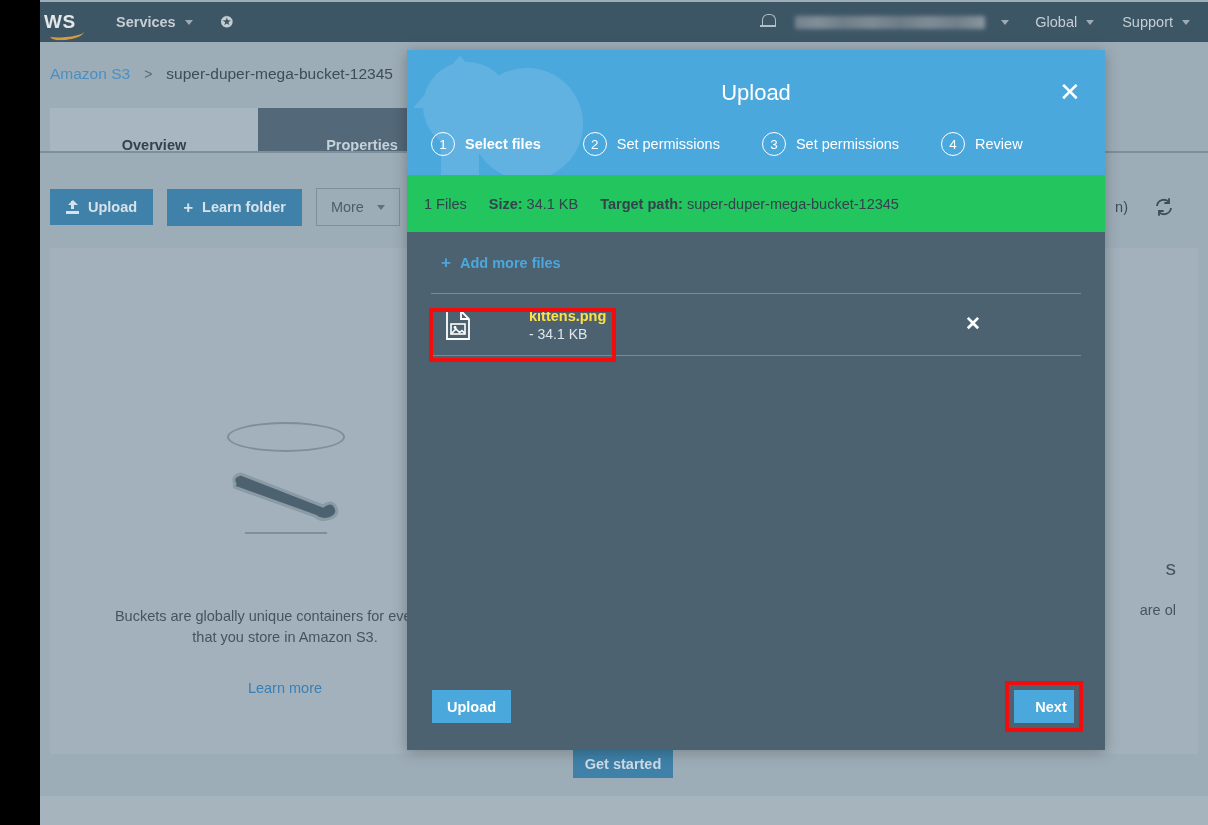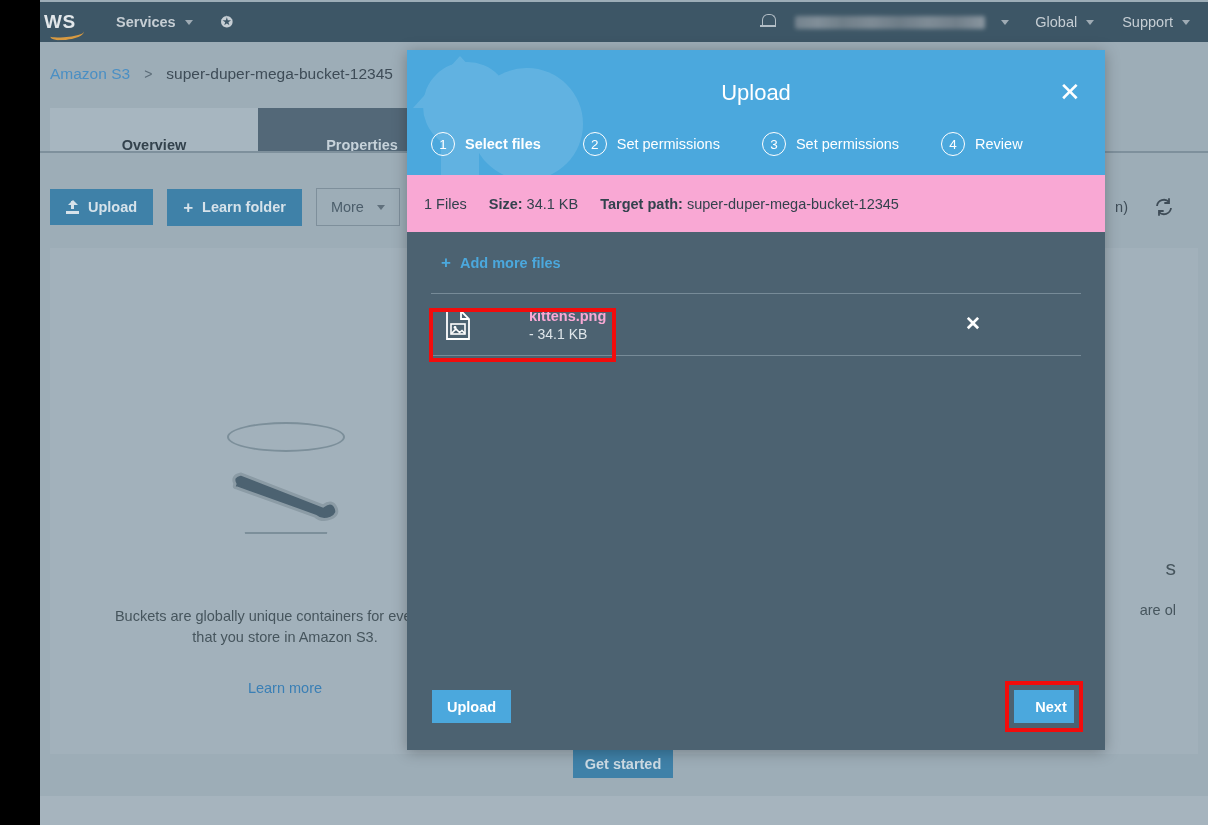--- a/index.html
+++ b/index.html
@@ -183,40 +183,40 @@
   }
   .step { display: flex; align-items: center; gap: 10px; margin-right: 42px; }
   .step-num {
     width: 24px; height: 24px; border: 1.6px solid #fff; border-radius: 50%;
     color: #fff; font-size: 13.5px; display: flex; align-items: center; justify-content: center;
   }
   .step-label { color: #fff; font-size: 14.5px; }
   .step.active .step-label { font-weight: bold; }
 
   #info-bar {
-    height: 57px; background: #f9a8d4; display: flex; align-items: center;
+    height: 57px; background: #22c55e; display: flex; align-items: center;
     padding-left: 17px; gap: 22px; font-size: 14.5px; color: #33424d;
   }
   #info-bar b { font-weight: bold; }
 
   #modal-body { position: relative; height: 518px; padding: 0 24px; }
   #add-more {
     display: flex; align-items: center; gap: 9px; color: #4ba8dd;
     font-size: 14.5px; font-weight: bold; padding-top: 22px; padding-left: 10px;
   }
   #add-more .plus { font-size: 17px; font-weight: bold; line-height: 1; }
 
   #file-list { margin-top: 22px; border-top: 1px solid #778b98; }
   .file-row {
     position: relative; height: 62px; display: flex; align-items: center;
     border-bottom: 1px solid #778b98; padding: 0 8px;
   }
   .file-icon { width: 26px; height: 30px; margin-left: 6px; margin-right: 58px; }
   .file-meta { }
-  .file-name { color: #f9a8d4; font-size: 14.5px; font-weight: bold; }
+  .file-name { color: #fde047; font-size: 14.5px; font-weight: bold; }
   .file-size { color: #dfe6ea; font-size: 14px; margin-top: 3px; }
   .file-remove {
     position: absolute; right: 100px; top: 20px; color: #fff;
     font-size: 19px; font-weight: bold; line-height: 1;
   }
   
   #hl-file {
     position: absolute; left: 429px; top: 308px; width: 187px; height: 54px;
     border: 4px solid #f20c0c; pointer-events: none;
   }

